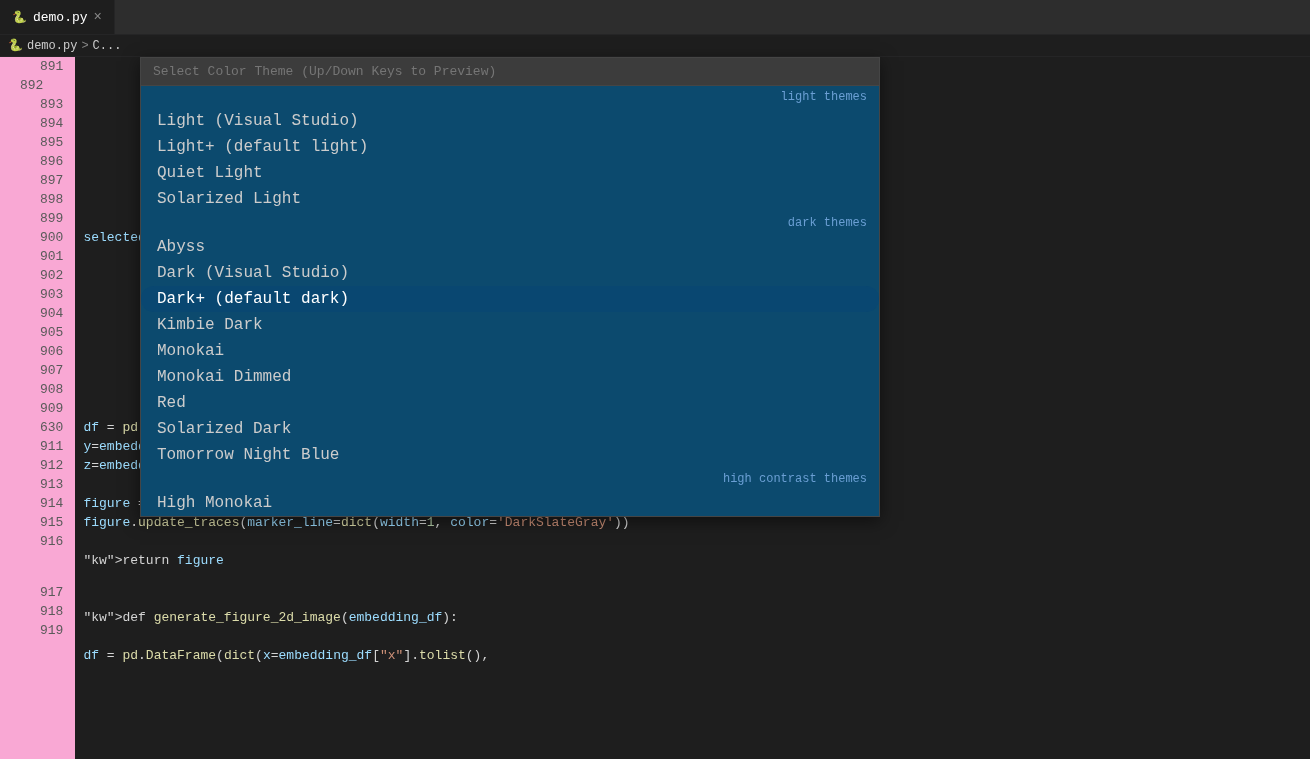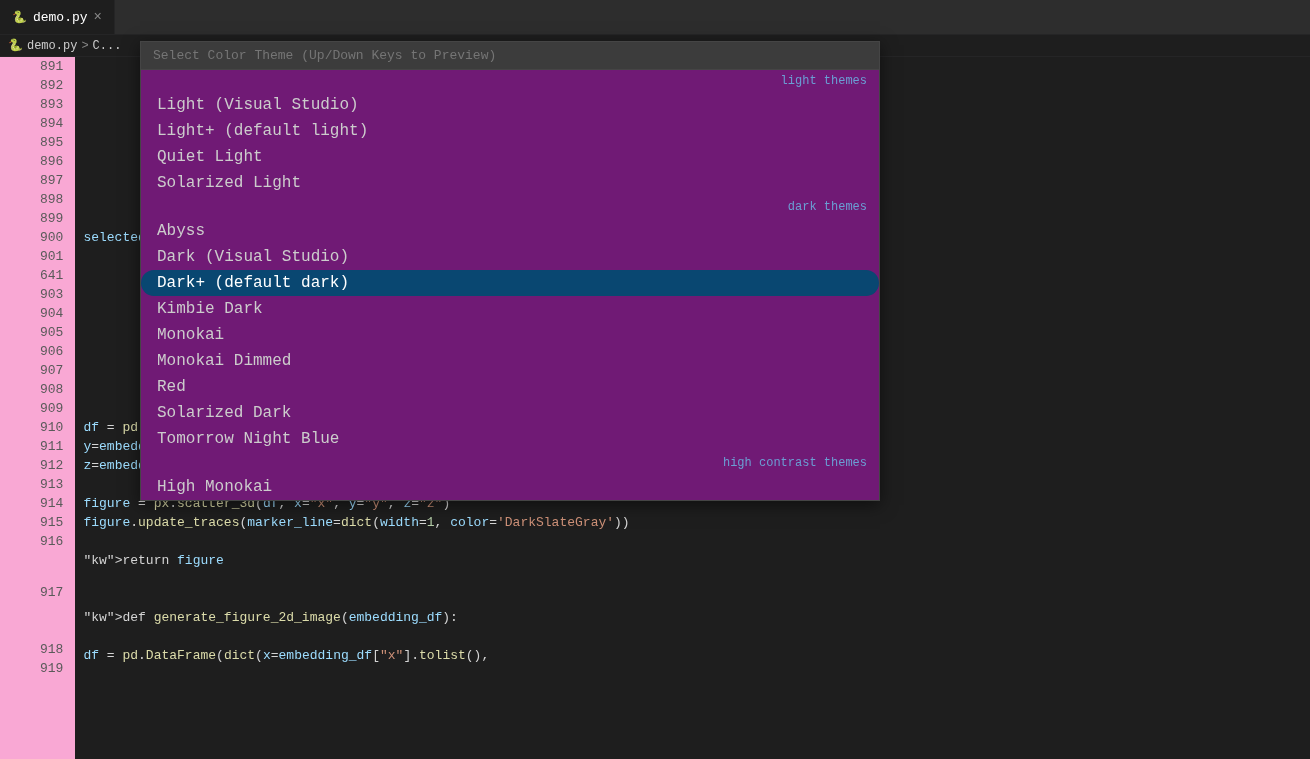--- a/index.html
+++ b/index.html
@@ -103,24 +103,24 @@
       top: 0;
       left: 0;
       right: 0;
       bottom: 0;
       pointer-events: none;
       z-index: 100;
     }
 
     .theme-picker {
       position: absolute;
-      top: 41px;
+      top: 57px;
       left: 140px;
       width: 740px;
-      background: #701a75;
+      background: #0c4a6e;
       border: 1px solid #454545;
       pointer-events: all;
       box-shadow: 0 4px 16px rgba(0,0,0,0.5);
     }
 
     .theme-search {
       width: 100%;
       background: #3c3c3c;
       border: none;
       border-bottom: 1px solid #454545;
@@ -182,47 +182,47 @@
   <span style="color:#519aba;">🐍</span>
   <span style="color:#cccccc;cursor:pointer;">demo.py</span>
   <span style="color:#858585;">&gt;</span>
   <span style="color:#cccccc;">C...</span>
 </div>
 
 <div class="code-area">
 
   <div class="line-numbers" id="line-nums">
       <div style="height: 19px; line-height: 19px;">891</div>
-      <div style="height: 19px; line-height: 19px;">892</div>
+      <div style="height: 19px; line-height: 19px; text-align: center;">892</div>
       <div style="height: 19px; line-height: 19px;">893</div>
       <div style="height: 19px; line-height: 19px;">894</div>
       <div style="height: 19px; line-height: 19px;">895</div>
       <div style="height: 19px; line-height: 19px;">896</div>
       <div style="height: 19px; line-height: 19px;">897</div>
       <div style="height: 19px; line-height: 19px;">898</div>
       <div style="height: 19px; line-height: 19px;">899</div>
       <div style="height: 19px; line-height: 19px;">900</div>
       <div style="height: 19px; line-height: 19px;">901</div>
-      <div style="height: 19px; line-height: 19px;">641</div>
+      <div style="height: 19px; line-height: 19px;">902</div>
       <div style="height: 19px; line-height: 19px;">903</div>
       <div style="height: 19px; line-height: 19px;">904</div>
       <div style="height: 19px; line-height: 19px; margin-left: 24px;">905</div>
       <div style="height: 19px; line-height: 19px;">906</div>
       <div style="height: 19px; line-height: 19px;">907</div>
       <div style="height: 19px; line-height: 19px;">908</div>
       <div style="height: 19px; line-height: 19px;">909</div>
-      <div style="height: 19px; line-height: 19px;">910</div>
+      <div style="height: 19px; line-height: 19px;">630</div>
       <div style="height: 19px; line-height: 19px;">911</div>
       <div style="height: 19px; line-height: 19px;">912</div>
       <div style="height: 19px; line-height: 19px; padding-left: 36px;">913</div>
       <div style="height: 19px; line-height: 19px;">914</div>
       <div style="height: 19px; line-height: 19px;">915</div>
       <div style="height: 19px; line-height: 19px; margin-left: 40px;">916</div>
       <div style="height: 19px; line-height: 19px; margin-top: 32px;">917</div>
-      <div style="height: 19px; line-height: 19px; margin-top: 38px;">918</div>
+      <div style="height: 19px; line-height: 19px;">918</div>
       <div style="height: 19px; line-height: 19px;">919</div>
     </div>
 
   <div class="code-content" id="code-content-area">
     
   <div class="code-line">&nbsp;</div><div class="code-line">&nbsp;</div><div class="code-line">&nbsp;</div><div class="code-line">&nbsp;</div><div class="code-line">&nbsp;</div><div class="code-line">&nbsp;</div><div class="code-line">                                                                                <span class="var">selected_row_ids</span>) :</div><div class="code-line">                                                                                .<span class="fn">tolist</span>())</div><div class="code-line">&nbsp;</div><div class="code-line">&nbsp;</div><div class="code-line">&nbsp;</div><div class="code-line">&nbsp;</div><div class="code-line">&nbsp;</div><div class="code-line">&nbsp;</div><div class="code-line">&nbsp;</div><div class="code-line">&nbsp;</div><div class="code-line">    <span class="var">df</span> = <span class="fn">pd</span>.<span class="fn">DataFrame</span>(<span class="fn">dict</span>(<span class="var">x</span>=<span class="var">embedding_df</span>[<span class="str">"x"</span>].<span class="fn">tolist</span>(),</div><div class="code-line">                         <span class="var">y</span>=<span class="var">embedding_df</span>[<span class="str">"y"</span>].<span class="fn">tolist</span>(),</div><div class="code-line">                         <span class="var">z</span>=<span class="var">embedding_df</span>[<span class="str">"z"</span>].<span class="fn">tolist</span>()))</div><div class="code-line">&nbsp;</div><div class="code-line">    <span class="var">figure</span> = <span class="fn">px</span>.<span class="fn">scatter_3d</span>(<span class="var">df</span>, <span class="var">x</span>=<span class="str">"x"</span>, <span class="var">y</span>=<span class="str">"y"</span>, <span class="var">z</span>=<span class="str">"z"</span>)</div><div class="code-line">    <span class="var">figure</span>.<span class="fn">update_traces</span>(<span class="var">marker_line</span>=<span class="fn">dict</span>(<span class="var">width</span>=<span class="num">1</span>, <span class="var">color</span>=<span class="str">'DarkSlateGray'</span>))</div><div class="code-line">&nbsp;</div><div class="code-line">    <span class="&lt;span">"kw"</span>&gt;return <span class="var">figure</span></div><div class="code-line">&nbsp;</div><div class="code-line">&nbsp;</div><div class="code-line"><span class="&lt;span">"kw"</span>&gt;def <span class="fn">generate_figure_2d_image</span>(<span class="var">embedding_df</span>):</div><div class="code-line">&nbsp;</div><div class="code-line">    <span class="var">df</span> = <span class="fn">pd</span>.<span class="fn">DataFrame</span>(<span class="fn">dict</span>(<span class="var">x</span>=<span class="var">embedding_df</span>[<span class="str">"x"</span>].<span class="fn">tolist</span>(),</div></div>
 </div>
 
 <div class="theme-picker-overlay">
   <div class="theme-picker">

